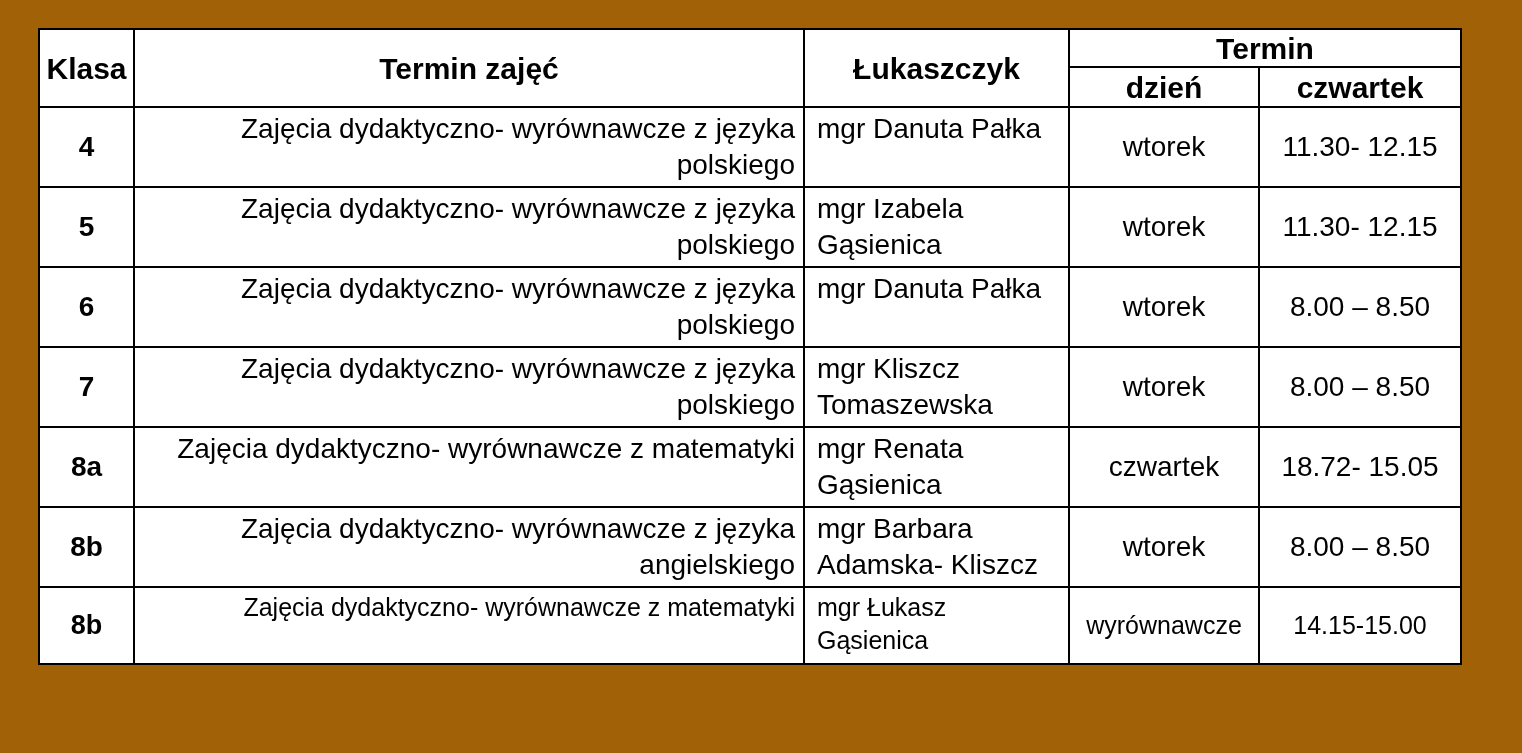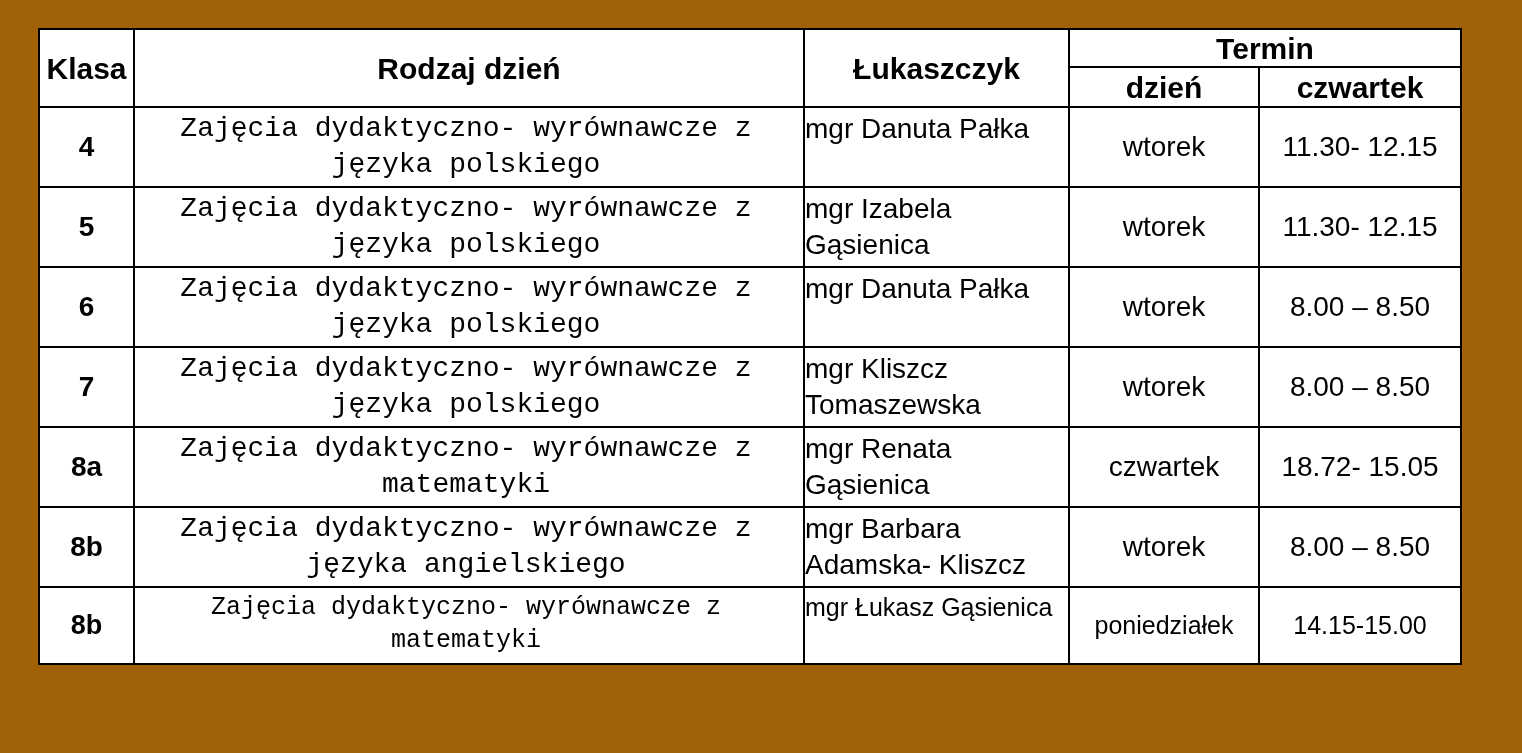--- a/index.html
+++ b/index.html
@@ -49,29 +49,28 @@
     font-size: 28px;
     line-height: 36px;
   }
   td.klasa {
     font-weight: bold;
     text-align: center;
     vertical-align: middle;
     padding: 0 2px;
   }
   td.rodzaj {
-    text-align: center;
+    text-align: right;
     vertical-align: top;
     padding: 3px 8px 3px 2px;
-    font-family: Liberation Mono, monospace;
   }
   td.prow {
     text-align: left;
     vertical-align: top;
-    padding: 3px 6px 3px 0;
+    padding: 3px 6px 3px 12px;
   }
   td.dzien, td.godz {
     text-align: center;
     vertical-align: middle;
     padding: 0 12px;
   }
   
   tbody tr.alt td {
     font-size: 25px;
     line-height: 33px;
@@ -86,21 +85,21 @@
     <colgroup>
       <col style="width:95px">
       <col style="width:670px">
       <col style="width:265px">
       <col style="width:190px">
       <col style="width:202px">
     </colgroup>
     <thead>
       <tr class="termin-row">
         <th rowspan="2">Klasa</th>
-        <th rowspan="2">Rodzaj dzień</th>
+        <th rowspan="2">Termin zajęć</th>
         <th rowspan="2">Łukaszczyk</th>
         <th colspan="2">Termin</th>
       </tr>
       <tr class="sub-row">
         <th>dzień</th>
         <th>czwartek</th>
       </tr>
     </thead>
     <tbody id="rows">
         <tr>
@@ -142,18 +141,18 @@
     <td class="klasa">8b</td>
     <td class="rodzaj">Zajęcia dydaktyczno- wyrównawcze z języka angielskiego</td>
     <td class="prow">mgr Barbara Adamska- Kliszcz</td>
     <td class="dzien">wtorek</td>
     <td class="godz">8.00 – 8.50</td>
   </tr>
         <tr class="alt">
     <td class="klasa">8b</td>
     <td class="rodzaj">Zajęcia dydaktyczno- wyrównawcze z matematyki</td>
     <td class="prow">mgr Łukasz Gąsienica</td>
-    <td class="dzien">poniedziałek</td>
+    <td class="dzien">wyrównawcze</td>
     <td class="godz">14.15-15.00</td>
   </tr>
       </tbody>
   </table>
 </div>
 
 </body></html>

